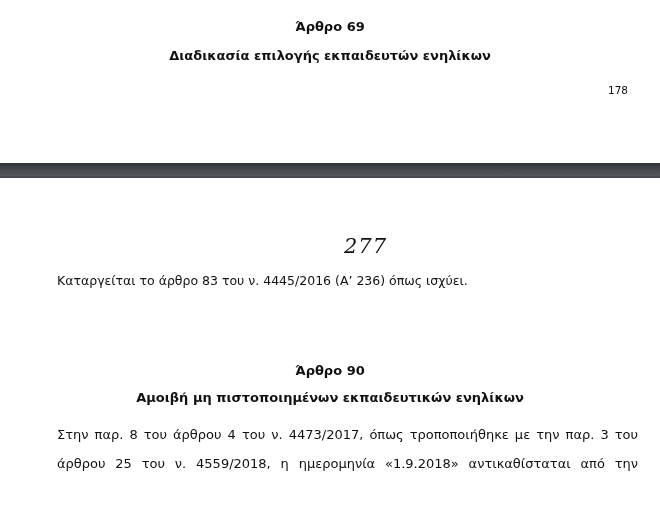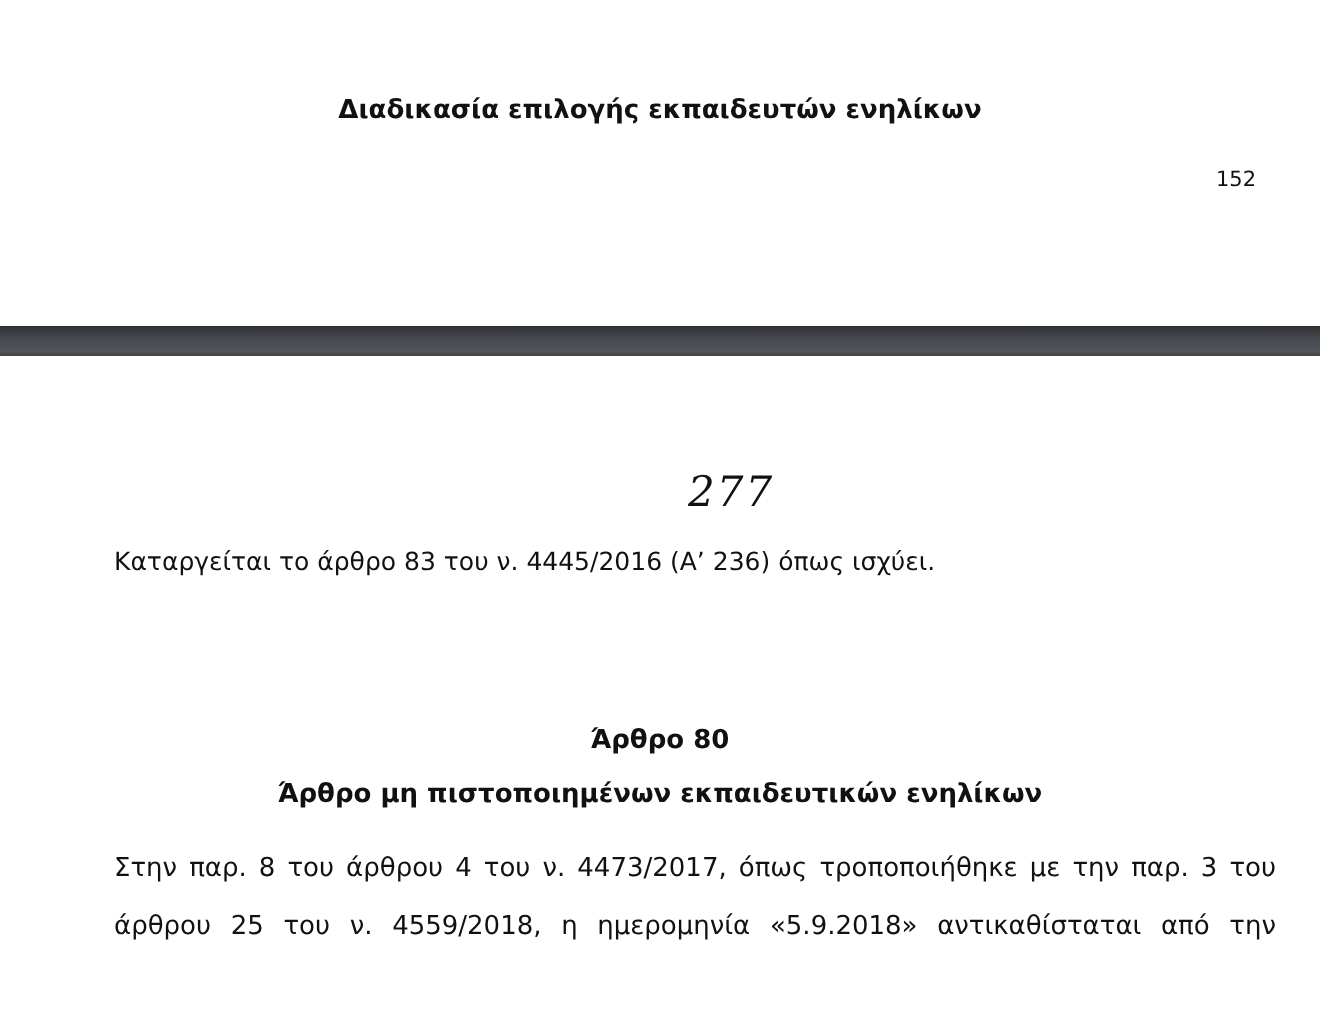--- a/index.html
+++ b/index.html
@@ -29,31 +29,32 @@
     position: absolute; left: 57px; top: 420px; width: 581px; font-size: 13px;
     line-height: 29px; text-align: justify; text-align-last: left;
   }
   .para2 .line { display: block; text-align: justify; text-align-last: justify; white-space: nowrap; }
   .para2 .line.last { text-align-last: left; }
 </style>
 </head>
 <body>
 
 <div class="page-top">
+  <div class="centered art69">Άρθρο 69</div>
   <div class="centered title69">Διαδικασία επιλογής εκπαιδευτών ενηλίκων</div>
-  <div class="page-number">152</div>
+  <div class="page-number">178</div>
 </div>
 
 <div class="separator"></div>
 
 <div class="page-bottom"></div>
 
 <div class="handwritten">277</div>
 
 <div class="para1">Καταργείται το άρθρο 83 του ν. 4445/2016 (Α’ 236) όπως ισχύει.</div>
 
-<div class="centered art70">Άρθρο 80</div>
-<div class="centered title70">Άρθρο μη πιστοποιημένων εκπαιδευτικών ενηλίκων</div>
+<div class="centered art70">Άρθρο 90</div>
+<div class="centered title70">Αμοιβή μη πιστοποιημένων εκπαιδευτικών ενηλίκων</div>
 
 <div class="para2">
   <span class="line">Στην παρ. 8 του άρθρου 4 του ν. 4473/2017, όπως τροποποιήθηκε με την παρ. 3 του</span>
-  <span class="line">άρθρου 25 του ν. 4559/2018, η ημερομηνία «5.9.2018» αντικαθίσταται από την</span>
+  <span class="line">άρθρου 25 του ν. 4559/2018, η ημερομηνία «1.9.2018» αντικαθίσταται από την</span>
 </div>
 
 </body></html>

